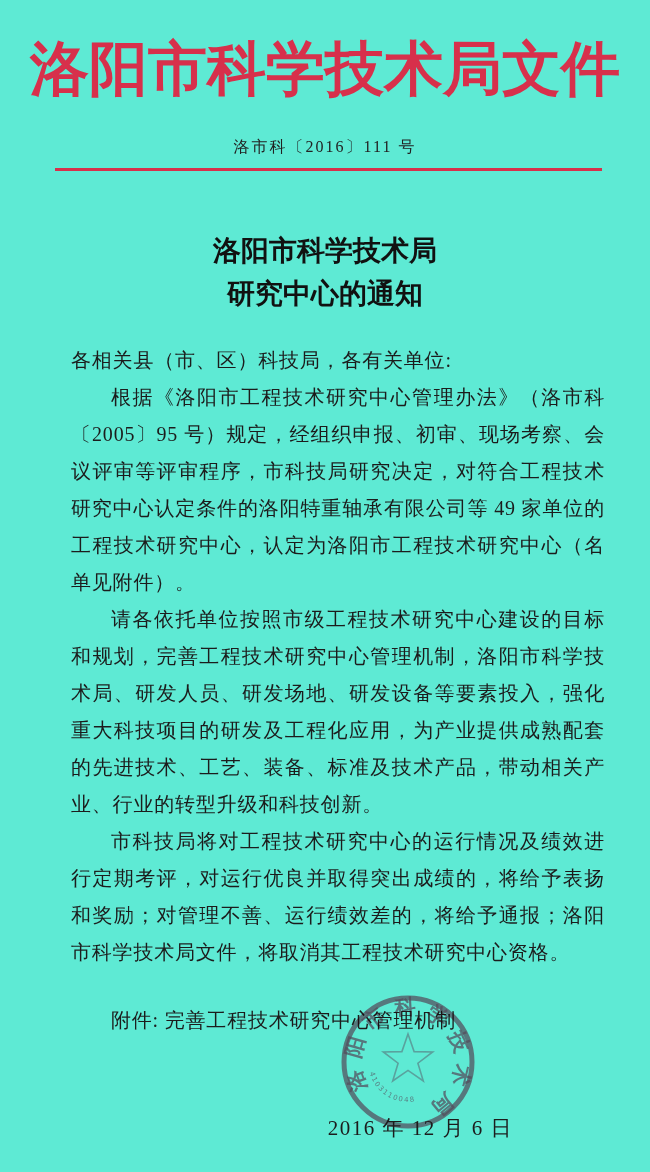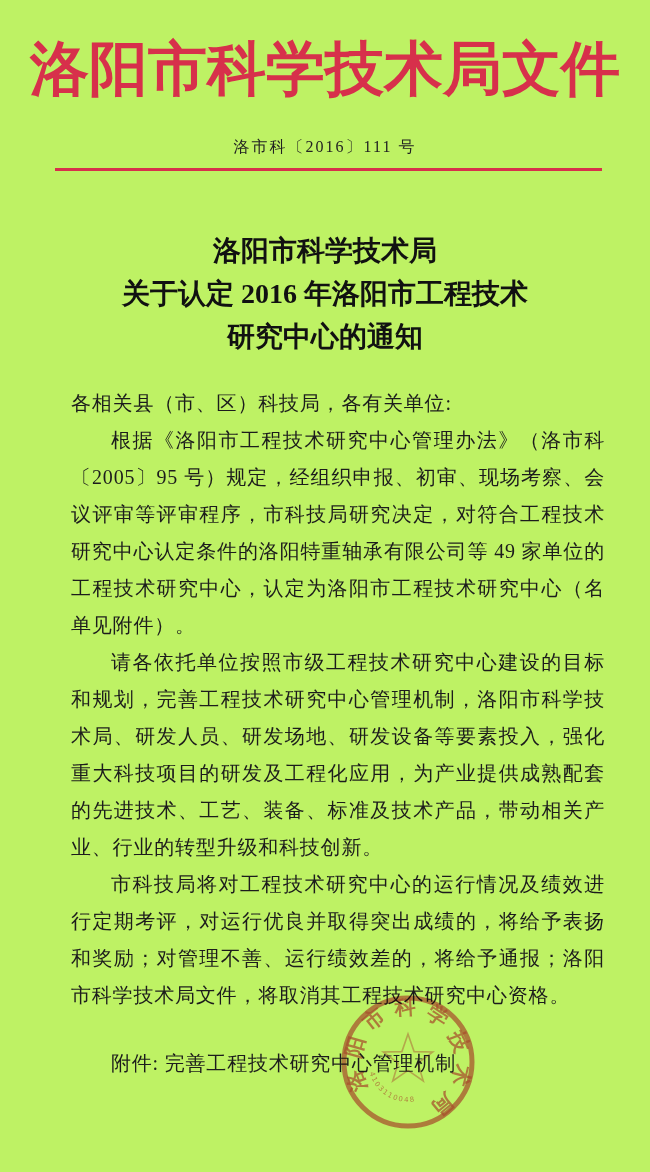--- a/index.html
+++ b/index.html
@@ -2,21 +2,21 @@
 <html style="--accent: #d7304b; --seal: #e0536e;"><head>
 <meta charset="utf-8">
 <style>
   * { margin: 0; padding: 0; box-sizing: border-box; }
   html, body { background: #888; }
   .page {
     position: relative;
     width: 650px;
     height: 1172px;
     margin: 0 auto;
-    background: #bef264;
+    background: #5eead4;
     overflow: hidden;
     font-family: "Liberation Serif", "DejaVu Serif", serif;
     color: #1a1a1a;
   }
   .header { text-align: center; }
   .org-title {
     margin-top: 24px;
     font-size: 59px;
     line-height: 1.55;
     font-weight: 700;
@@ -111,21 +111,20 @@
 <div class="page">
 
   <div class="header">
     <div class="org-title">洛阳市科学技术局文件</div>
     <div class="doc-number">洛市科〔2016〕111 号</div>
     <div class="red-rule"></div>
   </div>
 
   <div class="title-block">
     <div>洛阳市科学技术局</div>
-    <div>关于认定 2016 年洛阳市工程技术</div>
     <div>研究中心的通知</div>
   </div>
 
   <div class="body-text">
     <p class="salutation">各相关县（市、区）科技局，各有关单位:</p>
     <p class="para">根据《洛阳市工程技术研究中心管理办法》（洛市科〔2005〕95 号）规定，经组织申报、初审、现场考察、会议评审等评审程序，市科技局研究决定，对符合工程技术研究中心认定条件的洛阳特重轴承有限公司等 49 家单位的工程技术研究中心，认定为洛阳市工程技术研究中心（名单见附件）。</p>
     <p class="para">请各依托单位按照市级工程技术研究中心建设的目标和规划，完善工程技术研究中心管理机制，洛阳市科学技术局、研发人员、研发场地、研发设备等要素投入，强化重大科技项目的研发及工程化应用，为产业提供成熟配套的先进技术、工艺、装备、标准及技术产品，带动相关产业、行业的转型升级和科技创新。</p>
     <p class="para">市科技局将对工程技术研究中心的运行情况及绩效进行定期考评，对运行优良并取得突出成绩的，将给予表扬和奖励；对管理不善、运行绩效差的，将给予通报；洛阳市科学技术局文件，将取消其工程技术研究中心资格。</p>
     <p class="attachment">附件: 完善工程技术研究中心管理机制</p>
   </div>
@@ -138,14 +137,15 @@
     <circle class="seal-ring" cx="90" cy="90" r="64"></circle>
     <polygon class="seal-star" points="90,62 96.1,79.6 114.7,80 99.9,91.2 105.3,109 90,98.4 74.7,109 80.1,91.2 65.3,80 83.9,79.6"></polygon>
     <text class="seal-chars">
       <textPath href="#sealArc" startOffset="2" textLength="230" lengthAdjust="spacing">洛阳市科学技术局</textPath>
     </text>
     <text class="seal-digits">
       <textPath href="#sealCodeArc" startOffset="4">4103110048780</textPath>
     </text>
   </svg>
 
+  <div class="issue-date">2016 年 12 月 6 日</div>
 
 </div>
 
 </body></html>

